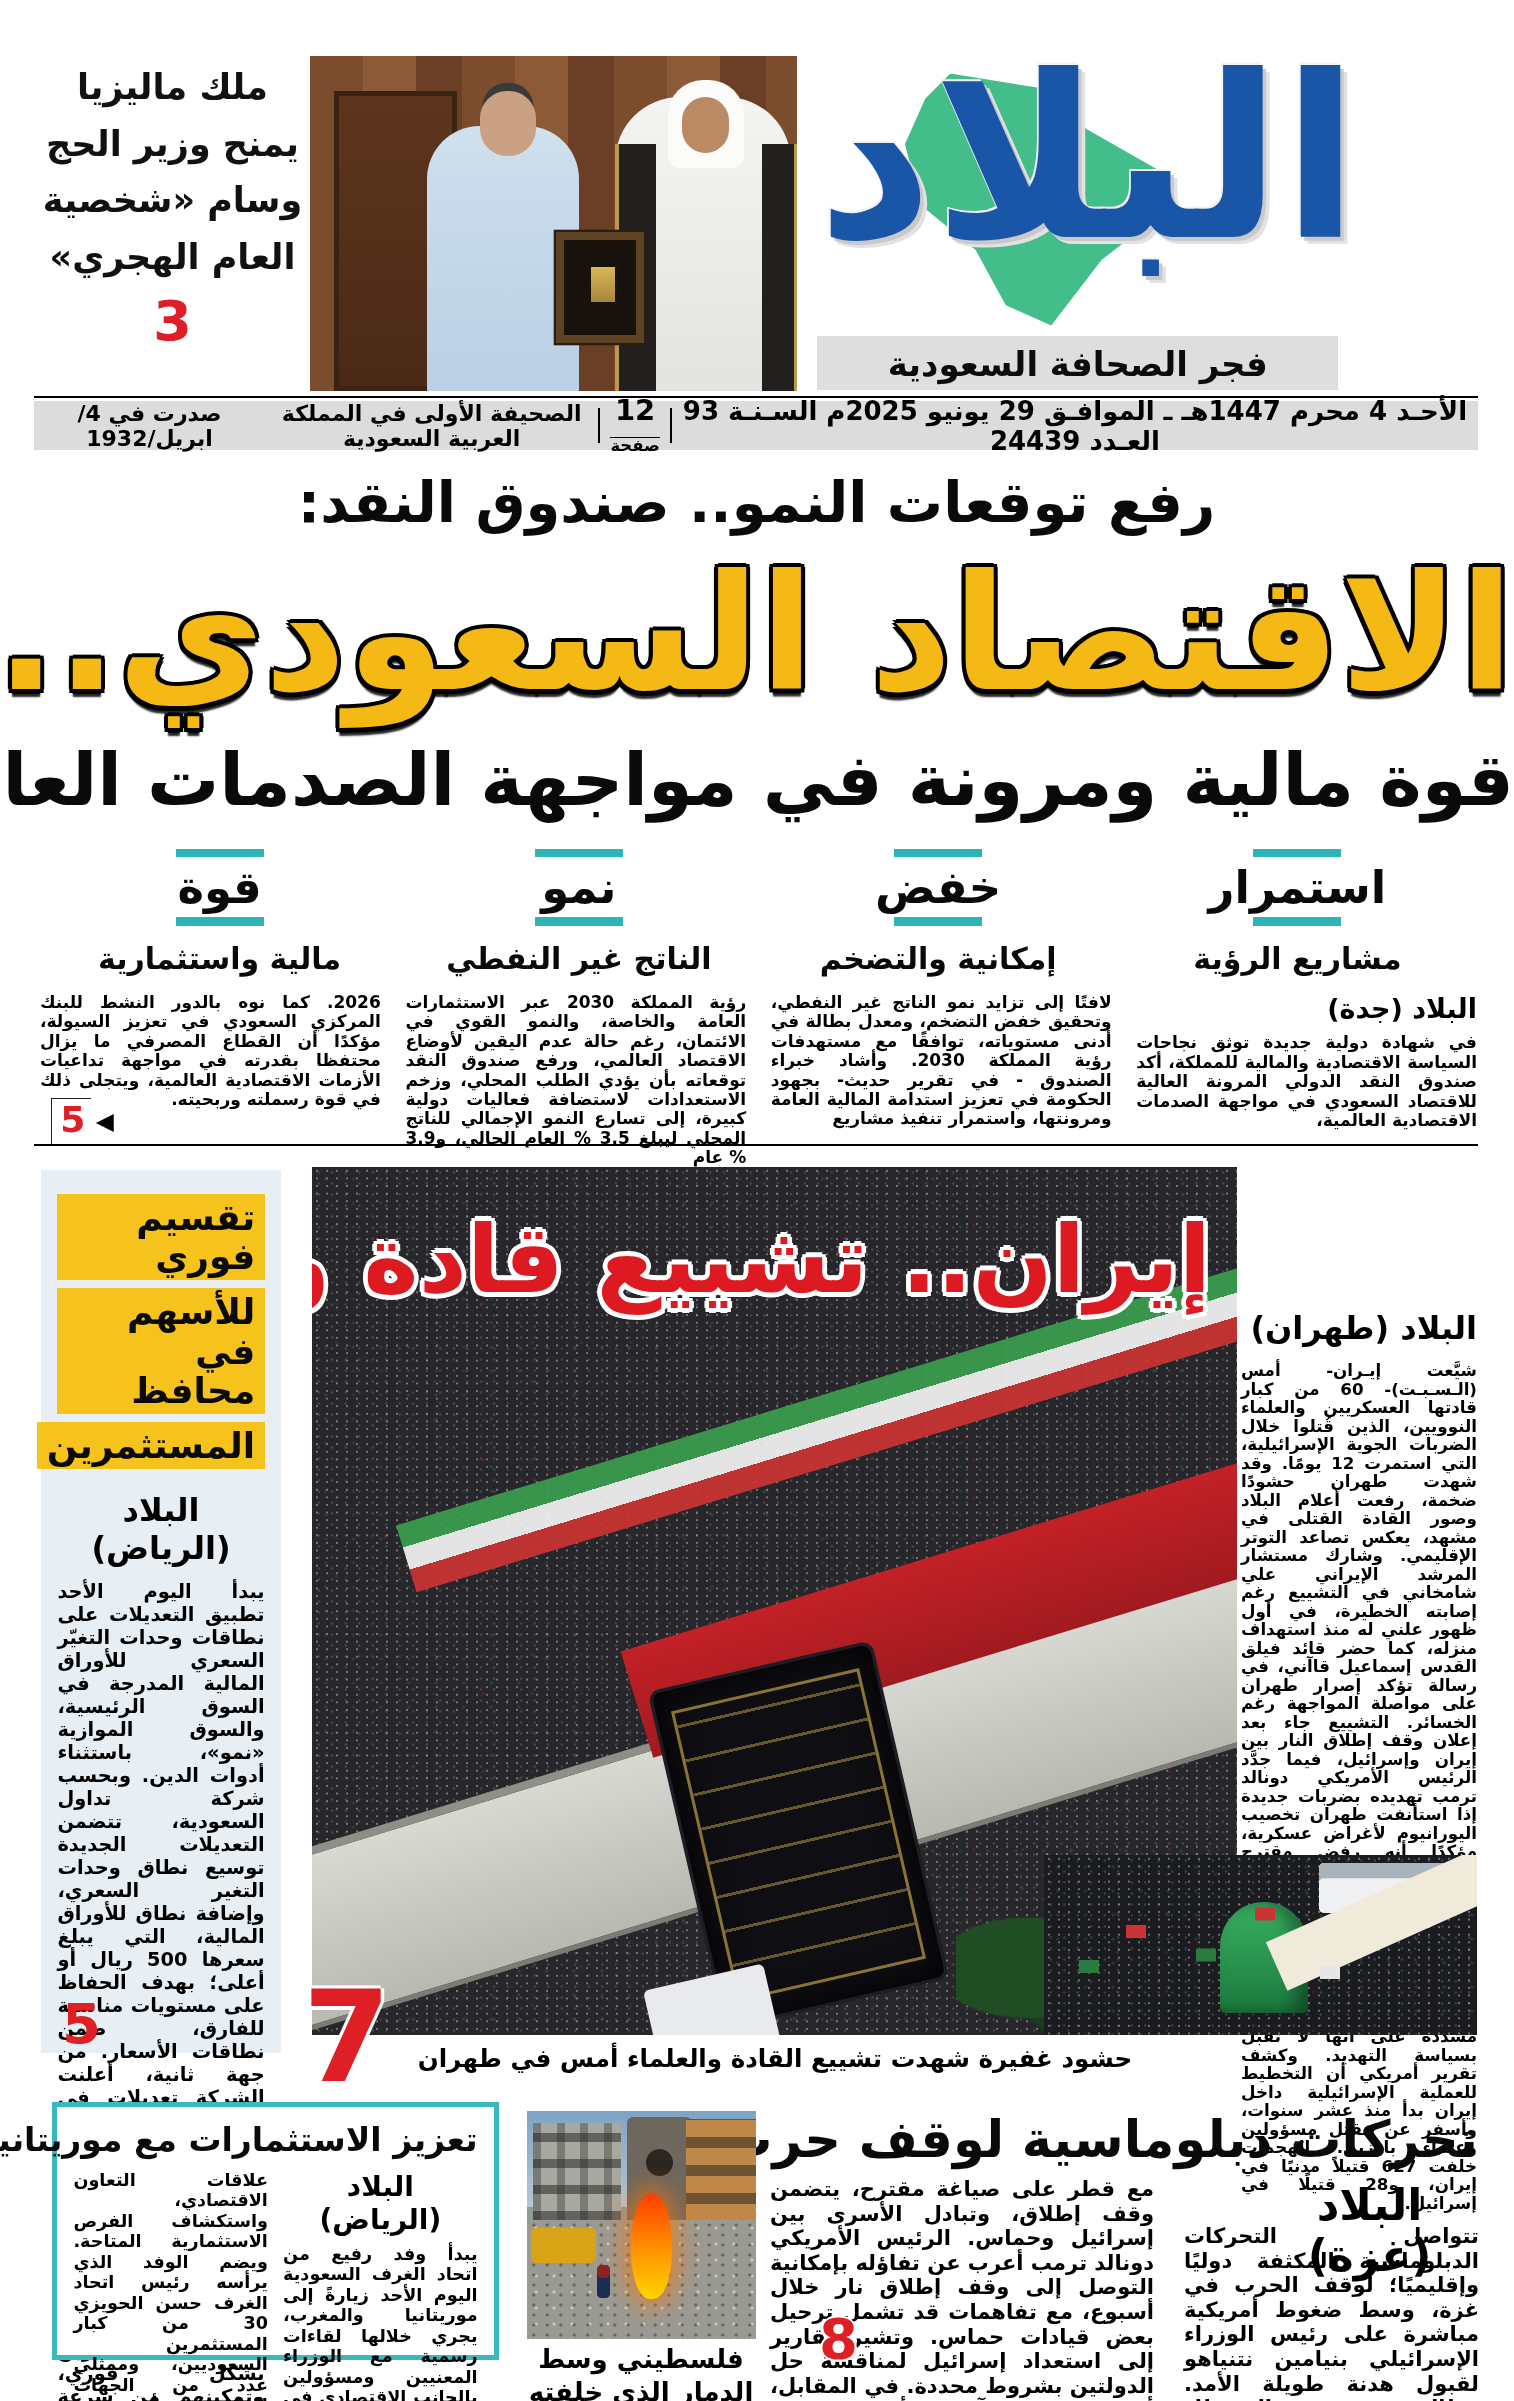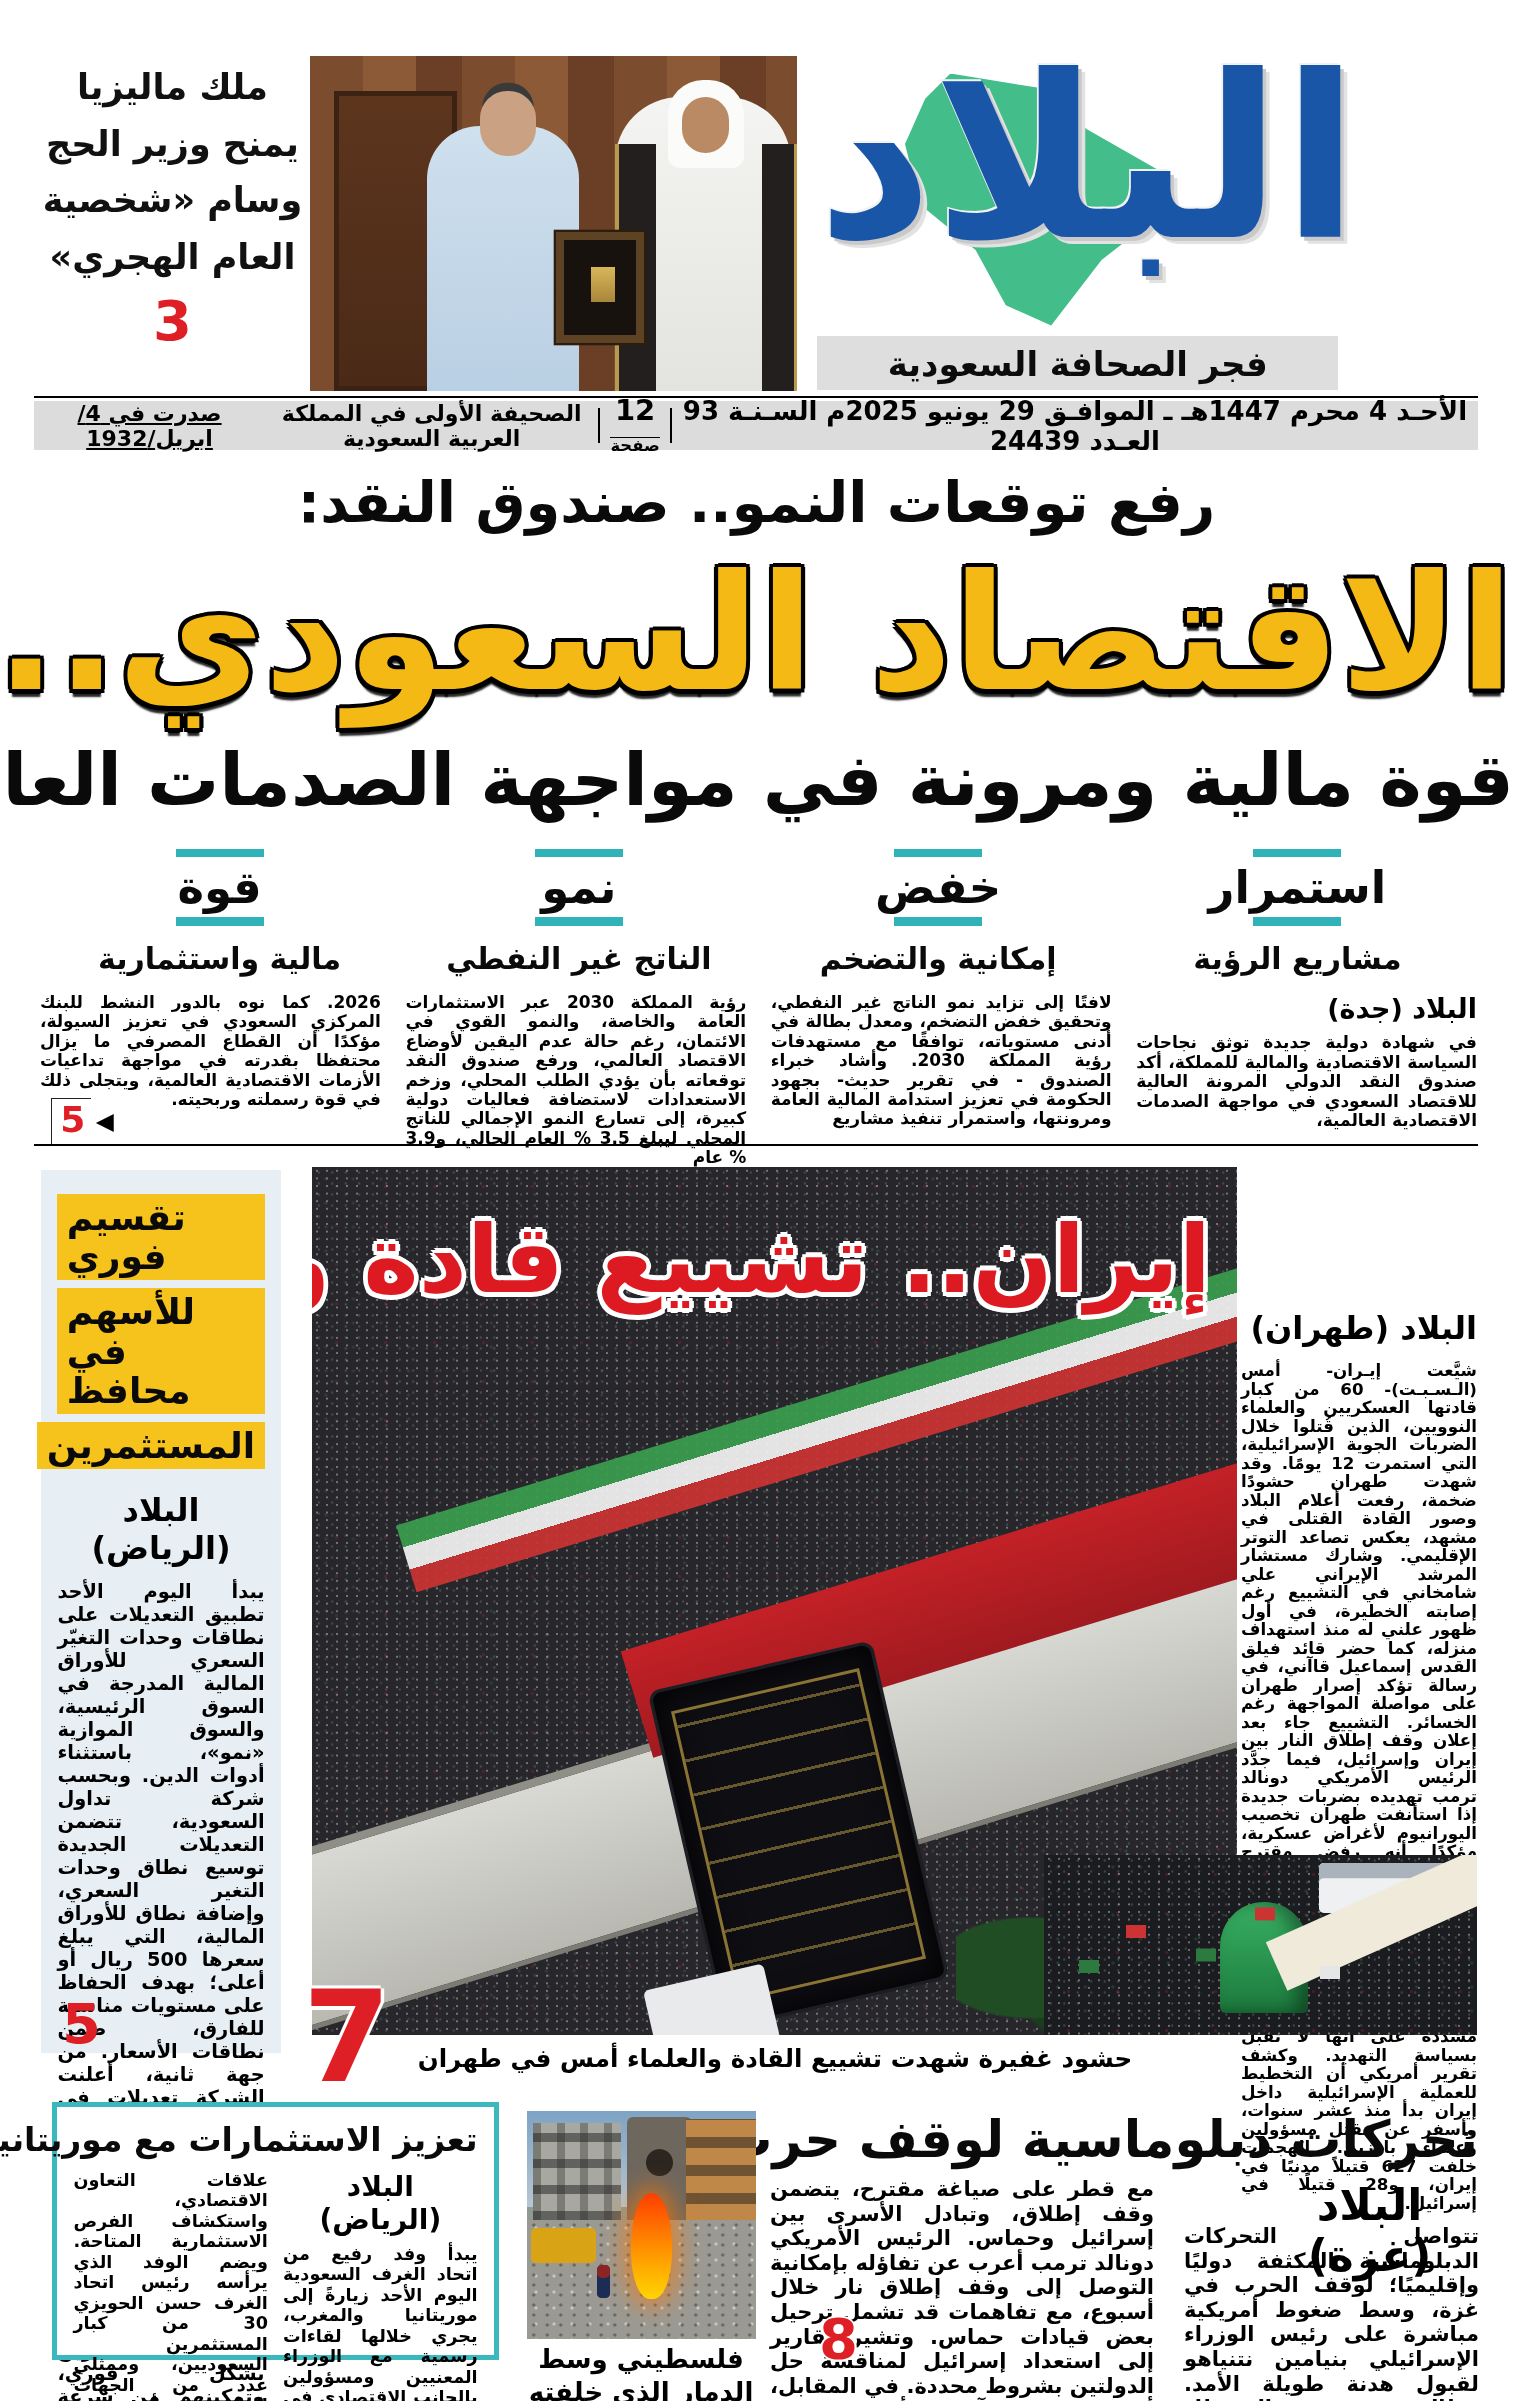--- a/index.html
+++ b/index.html
@@ -57,21 +57,21 @@
   
   .top-rule{ left:35px; top:396px; width:1444px; height:2.3px; background:#000; }
   .datebar{ left:35px; top:401px; width:1444px; height:49px; background:#dcdcdc;
     display:flex; flex-direction:row; align-items:center; }
   .datebar .seg{ font-weight:800; color:#000; text-align:center; }
   .seg-date{ flex:1.5; font-size:26px; }
   .seg-pages{ width:70px; display:flex; flex-direction:column; align-items:center; line-height:1; }
   .seg-pages .n{ font-size:29px; font-weight:900; }
   .seg-pages .w{ font-size:16.4px; font-weight:800; border-top:1.2px solid #000; margin-top:12px; }
   .seg-first{ flex:.62; font-size:22px; }
-  .seg-founded{ flex:.43; font-size:22px;text-decoration:underline; }
+  .seg-founded{ flex:.43; font-size:22px; }
   .vline{ width:1.8px; height:70%; background:#000; }
 
   
   .kicker{ left:0; top:470px; width:100%; font-size:56px; font-weight:900; color:#0a0a0a; text-align:center; }
   .mainline{ left:0; top:544px; width:100%; text-align:center; white-space:nowrap;
     font-size:160px; font-weight:900; line-height:1.12; color:#f5b915;
     text-shadow:-4.1px 0 #000,4.1px 0 #000,0 -4.1px #000,0 4.7px #000,-3.5px -3.5px #000,3.5px 3.5px #000,-3.5px 3.5px #000,3.5px -3.5px #000,0 8.2px 1.8px rgba(0,0,0,.85);padding-left:20px; }
   .subline{ left:0; top:738px; width:100%; font-size:72px; font-weight:900; color:#0a0a0a; text-align:center; white-space:nowrap; }
 
   
@@ -86,21 +86,21 @@
   .lead-col{ flex:1; }
   .lead-col .byline{ font-size:27px; margin-bottom:9.4px; }
   .lead-col p{ font-size:17px; font-weight:700; line-height:19.4px; color:#000; }
   .jump-line{ left:35px; top:1144px; width:1444px; height:2.3px; background:#000; }
   .jump-marker{ left:52px; top:1098px; display:flex; align-items:center; gap:4.7px; }
   .jump-marker .arrow{ font-size:23.5px; color:#000; }
   .jump-marker .num{ font-size:36px; font-weight:900; color:#de1f26; border-left:1.8px solid #222; border-top:1.8px solid #222; padding:0 5.9px 3.5px 8.2px; }
 
   
   .sidebar{ left:42px; top:1170px; width:240px; height:883px; background:#e8eff4; padding:20px 16.4px; }
-  .sb-headline{ text-align:left; }
+  .sb-headline{ text-align:right; }
   .sb-headline span{ display:inline-block; background:#f6c31c; color:#0a0a0a;
     font-size:36px; font-weight:900; line-height:1.1; padding:3.5px 9.4px; margin:4.1px 0; }
   .sb-byline{ font-size:32px; text-align:center; margin:17.6px 0 13px; }
   .sb-body{ font-size:19.4px; font-weight:700; line-height:23px; color:#000; }
   .sb-ref{ position:absolute; left:21px; bottom:3.5px; font-size:56px; }
 
   
   .ph-iran{ left:313px; top:1167px; width:925px; height:868px; overflow:hidden; background:#26262b; }
   .speckle{ position:absolute; inset:0;
     background-image:radial-gradient(circle, rgba(235,235,240,.40) 0.9px, transparent 1.5px),

